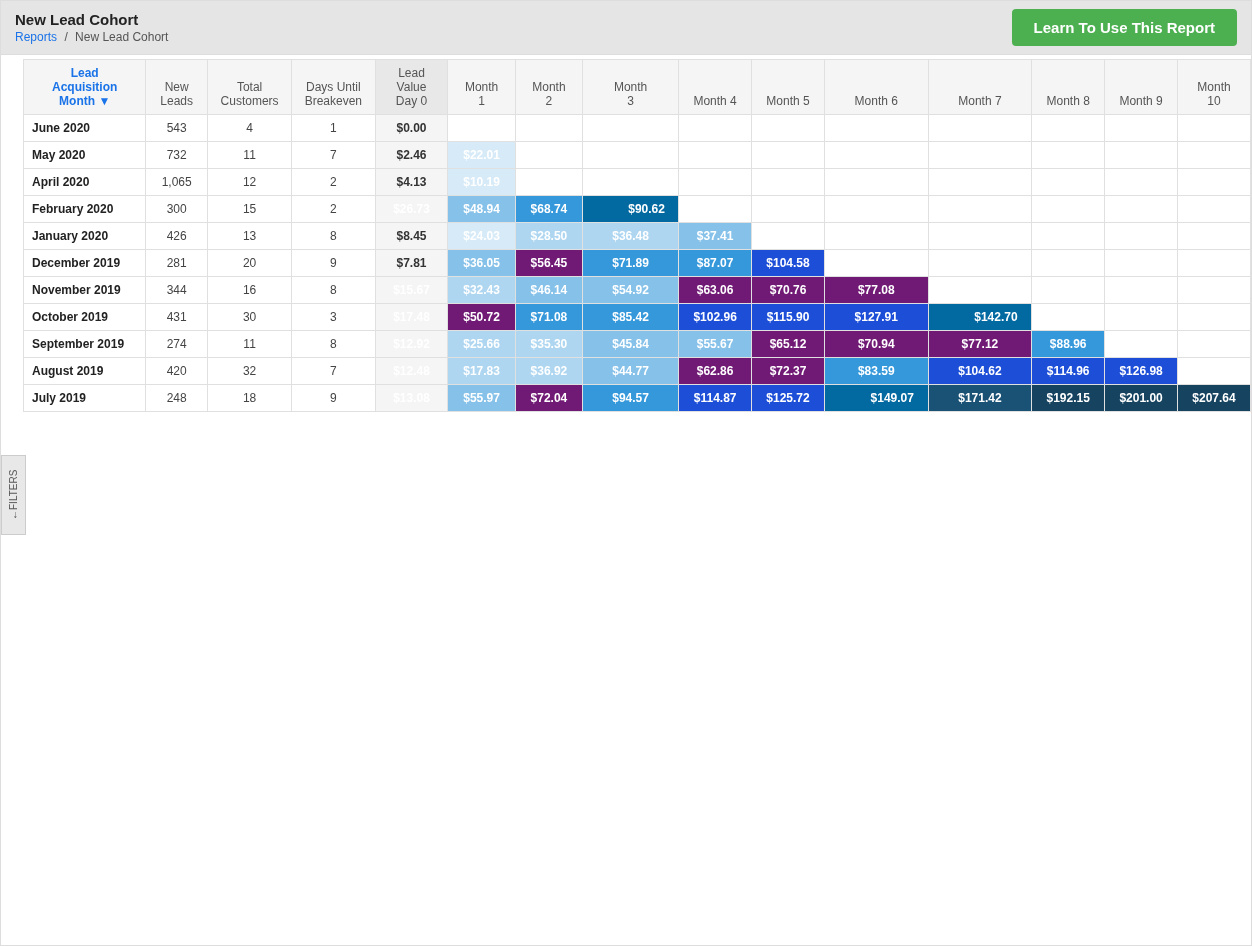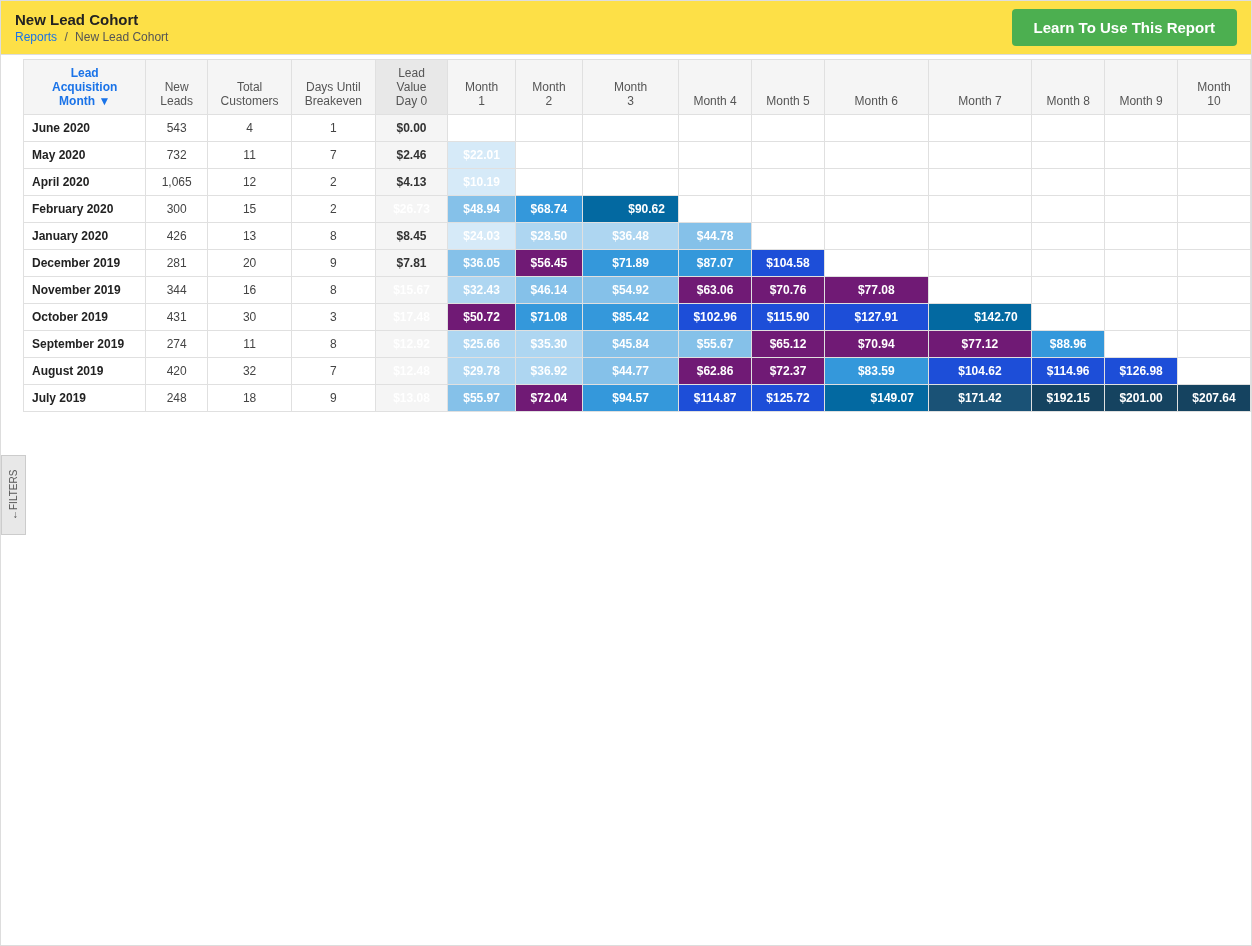--- a/index.html
+++ b/index.html
@@ -1,21 +1,21 @@
 <!DOCTYPE html>
 <html><head>
   <meta charset="utf-8">
   <style>
     * { box-sizing: border-box; margin: 0; padding: 0; }
     body { font-family: Arial, sans-serif; background: #f5f5f5; font-size: 13px; color: #333; }
 
     .page-wrapper { background: #fff; border: 1px solid #ddd; min-height: 946px; position: relative; }
 
     
-    .header { background: #fde047; border-bottom: 1px solid #ddd; padding: 8px 14px; display: flex; align-items: center; justify-content: space-between; }
+    .header { background: #e5e5e5; border-bottom: 1px solid #ddd; padding: 8px 14px; display: flex; align-items: center; justify-content: space-between; }
     .header-left { }
     .report-title { font-weight: bold; font-size: 15px; color: #222; }
     .breadcrumb { font-size: 12px; color: #666; margin-top: 2px; }
     .breadcrumb span { color: #555; }
     .breadcrumb span.sep { margin: 0 4px; }
     .learn-btn { background: #4caf50; color: #fff; border: none; border-radius: 4px; padding: 10px 22px; font-size: 15px; font-weight: bold; cursor: pointer; }
 
     
     .table-container { overflow-x: auto; padding-left: 20px; }
 
@@ -166,21 +166,21 @@
             </tr>
             <tr>
               <td class="row-label">January 2020</td>
               <td class="num-col">426</td>
               <td class="num-col">13</td>
               <td class="num-col">8</td>
               <td class="day0">$8.45</td>
               <td class="cohort cl">$24.03</td>
               <td class="cohort cm">$28.50</td>
               <td class="cohort cm">$36.48</td>
-              <td class="cohort c2">$44.78</td>
+              <td class="cohort c2">$37.41</td>
               <td class="cohort-empty"></td>
               <td class="cohort-empty"></td>
               <td class="cohort-empty"></td>
               <td class="cohort-empty"></td>
               <td class="cohort-empty"></td>
               <td class="cohort-empty"></td>
             </tr>
             <tr>
               <td class="row-label">December 2019</td>
               <td class="num-col">281</td>
@@ -248,21 +248,21 @@
               <td class="cohort c4">$88.96</td>
               <td class="cohort-empty"></td>
               <td class="cohort-empty"></td>
             </tr>
             <tr>
               <td class="row-label">August 2019</td>
               <td class="num-col">420</td>
               <td class="num-col">32</td>
               <td class="num-col">7</td>
               <td class="day0 c4" style="color: rgb(255, 255, 255);">$12.48</td>
-              <td class="cohort cm">$29.78</td>
+              <td class="cohort cm">$17.83</td>
               <td class="cohort cm">$36.92</td>
               <td class="cohort c2">$44.77</td>
               <td class="cohort c3">$62.86</td>
               <td class="cohort c3">$72.37</td>
               <td class="cohort c4">$83.59</td>
               <td class="cohort c5">$104.62</td>
               <td class="cohort c5">$114.96</td>
               <td class="cohort c5">$126.98</td>
               <td class="cohort-empty"></td>
             </tr>

